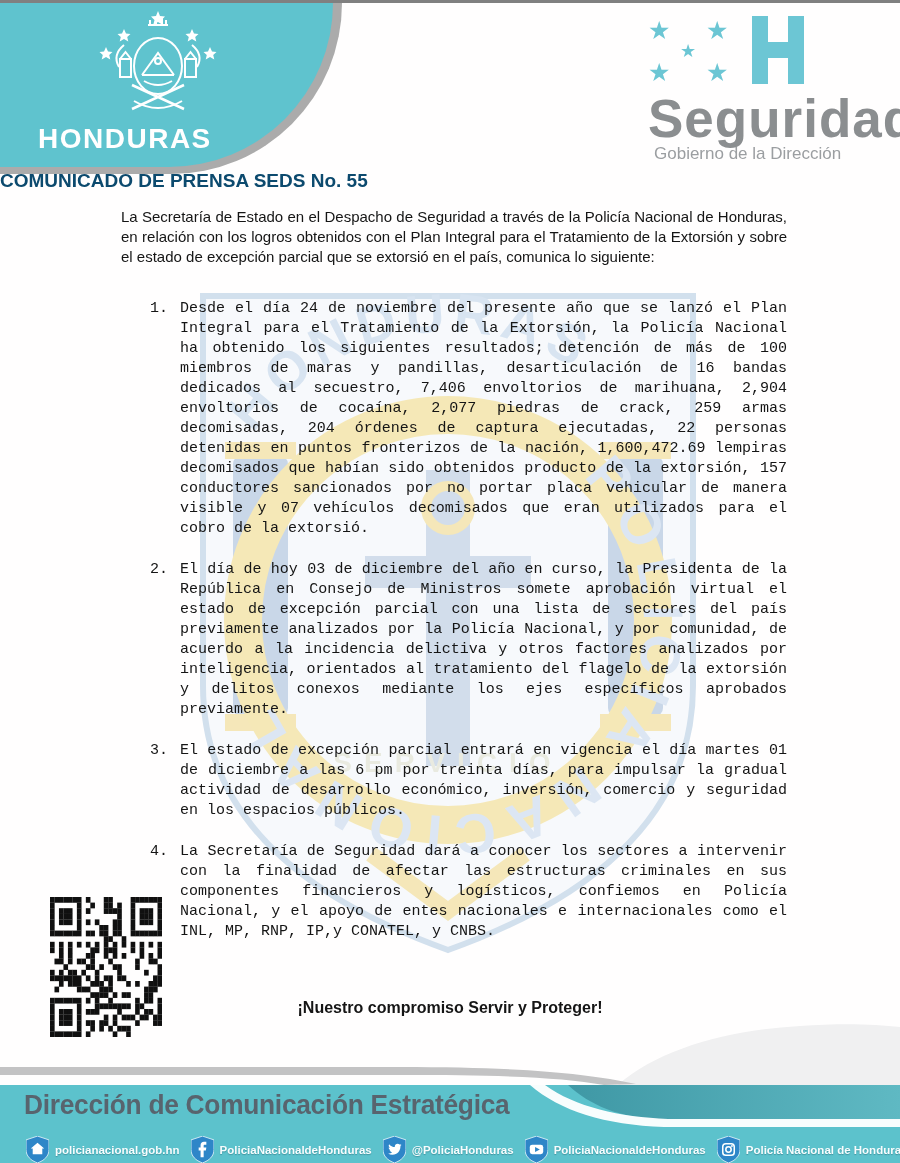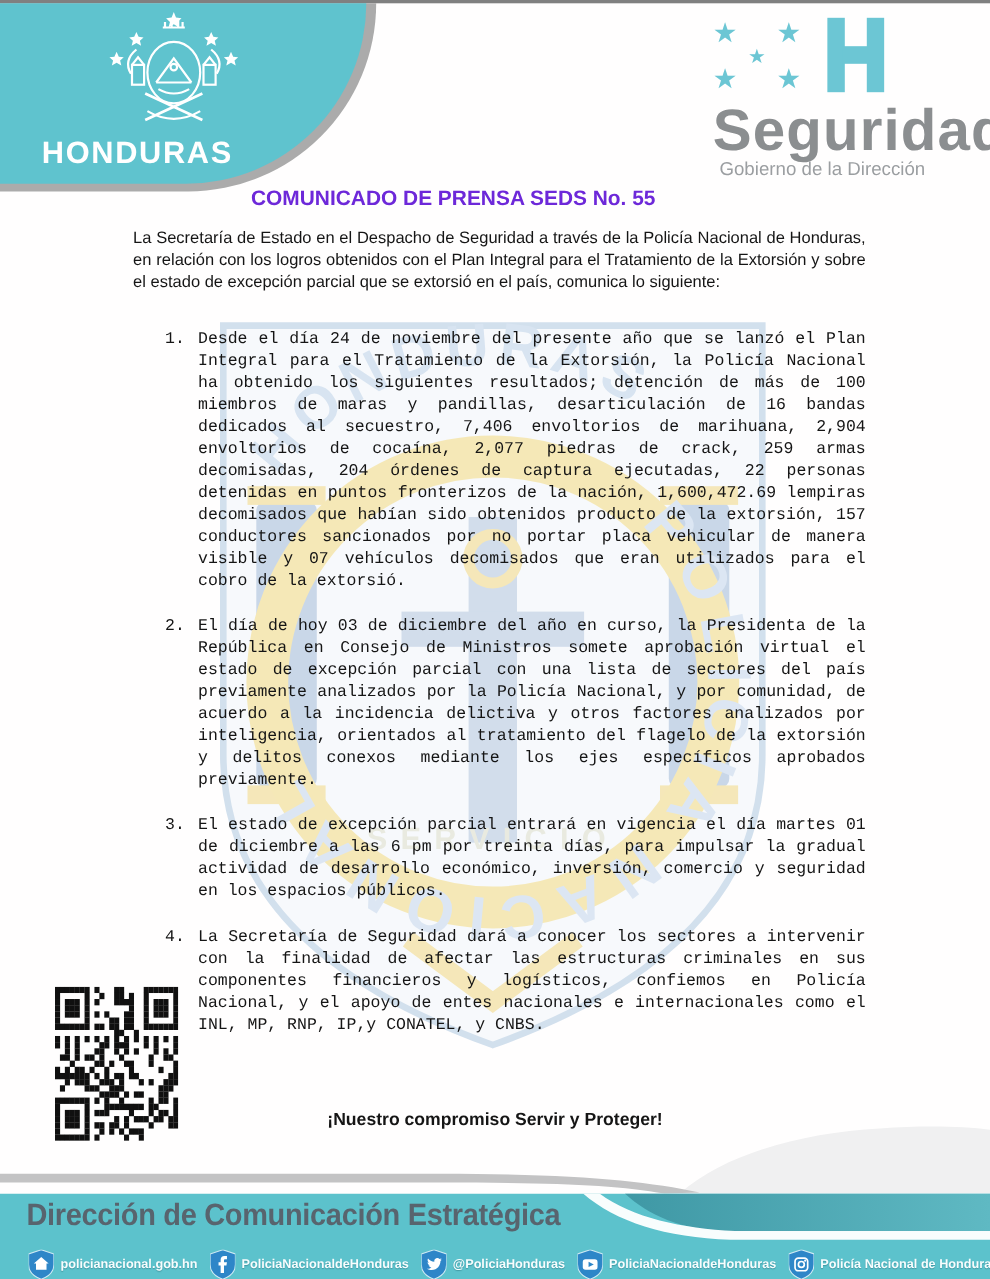--- a/index.html
+++ b/index.html
@@ -15,35 +15,35 @@
   .coat{position:absolute;left:58px;top:8px;}
   .honduras-word{position:absolute;left:38px;top:120px;font-size:28px;font-weight:bold;color:#ffffff;letter-spacing:1.5px;}
 
   .brand{position:absolute;left:640px;top:14px;width:250px;height:160px;}
   .brand .star{position:absolute;color:#6cc6d4;font-size:25px;line-height:1;}
   .brand .star.small{font-size:18px;}
   .brand .hmark{position:absolute;left:112px;top:2px;}
   .brand-name{position:absolute;left:8px;top:74px;font-size:53px;font-weight:bold;color:#8b8e90;letter-spacing:1px;}
   .brand-sub{position:absolute;left:14px;top:130px;font-size:17px;color:#9b9ea1;}
 
-  .doc-title{position:absolute;left:0;top:170px;width:824px;text-align:center;font-size:19px;font-weight:bold;color:#6d28d9;}
+  .doc-title{position:absolute;left:0;top:170px;width:824px;text-align:left;font-size:19px;font-weight:bold;color:#0c4a6e;}
 
   
   .watermark{position:absolute;left:163px;top:256px;opacity:.45;z-index:0;pointer-events:none;}
 
   
   .content{position:absolute;left:121px;top:207px;width:666px;z-index:1;}
   .intro{font-size:15px;line-height:20px;text-align:justify;margin:0;}
   ol.results{margin:32px 0 0 0;padding:0 0 0 56px;font-family:Liberation Mono, monospace;}
   ol.results li{font-size:15px;line-height:20px;text-align:justify;margin:0 0 21px 0;padding-left:3px;}
 
   
   .qr{position:absolute;left:50px;top:897px;width:112px;height:140px;z-index:1;}
   .sig{position:absolute;left:150px;top:905px;width:600px;text-align:center;font-size:15.5px;line-height:21px;z-index:1;}
-  .slogan{position:absolute;left:150px;top:999px;width:600px;text-align:center;font-size:16px;font-weight:bold;z-index:1;margin-top:11px;}
+  .slogan{position:absolute;left:150px;top:999px;width:600px;text-align:center;font-size:16px;font-weight:bold;z-index:1;}
 
   
   .pre-banner{position:absolute;left:0;top:1020px;z-index:1;}
   .banner{position:absolute;left:0;top:1085px;width:900px;height:78px;z-index:2;padding-left:33px;}
   .banner-bg{position:absolute;left:0;top:0;}
   .banner-title{position:absolute;left:24px;top:4px;font-size:28px;font-weight:bold;color:#58646e;
     transform:scaleX(.94);transform-origin:left center;letter-spacing:-0.3px;white-space:nowrap;}
   .social{position:absolute;left:0;top:44px;width:900px;height:34px;display:flex;align-items:flex-end;padding-left:26px;box-sizing:border-box;}
   .soc{display:flex;align-items:center;margin-right:11px;flex:none;}
   .soc .shield{width:23px;height:27px;margin-right:6px;flex:none;}

